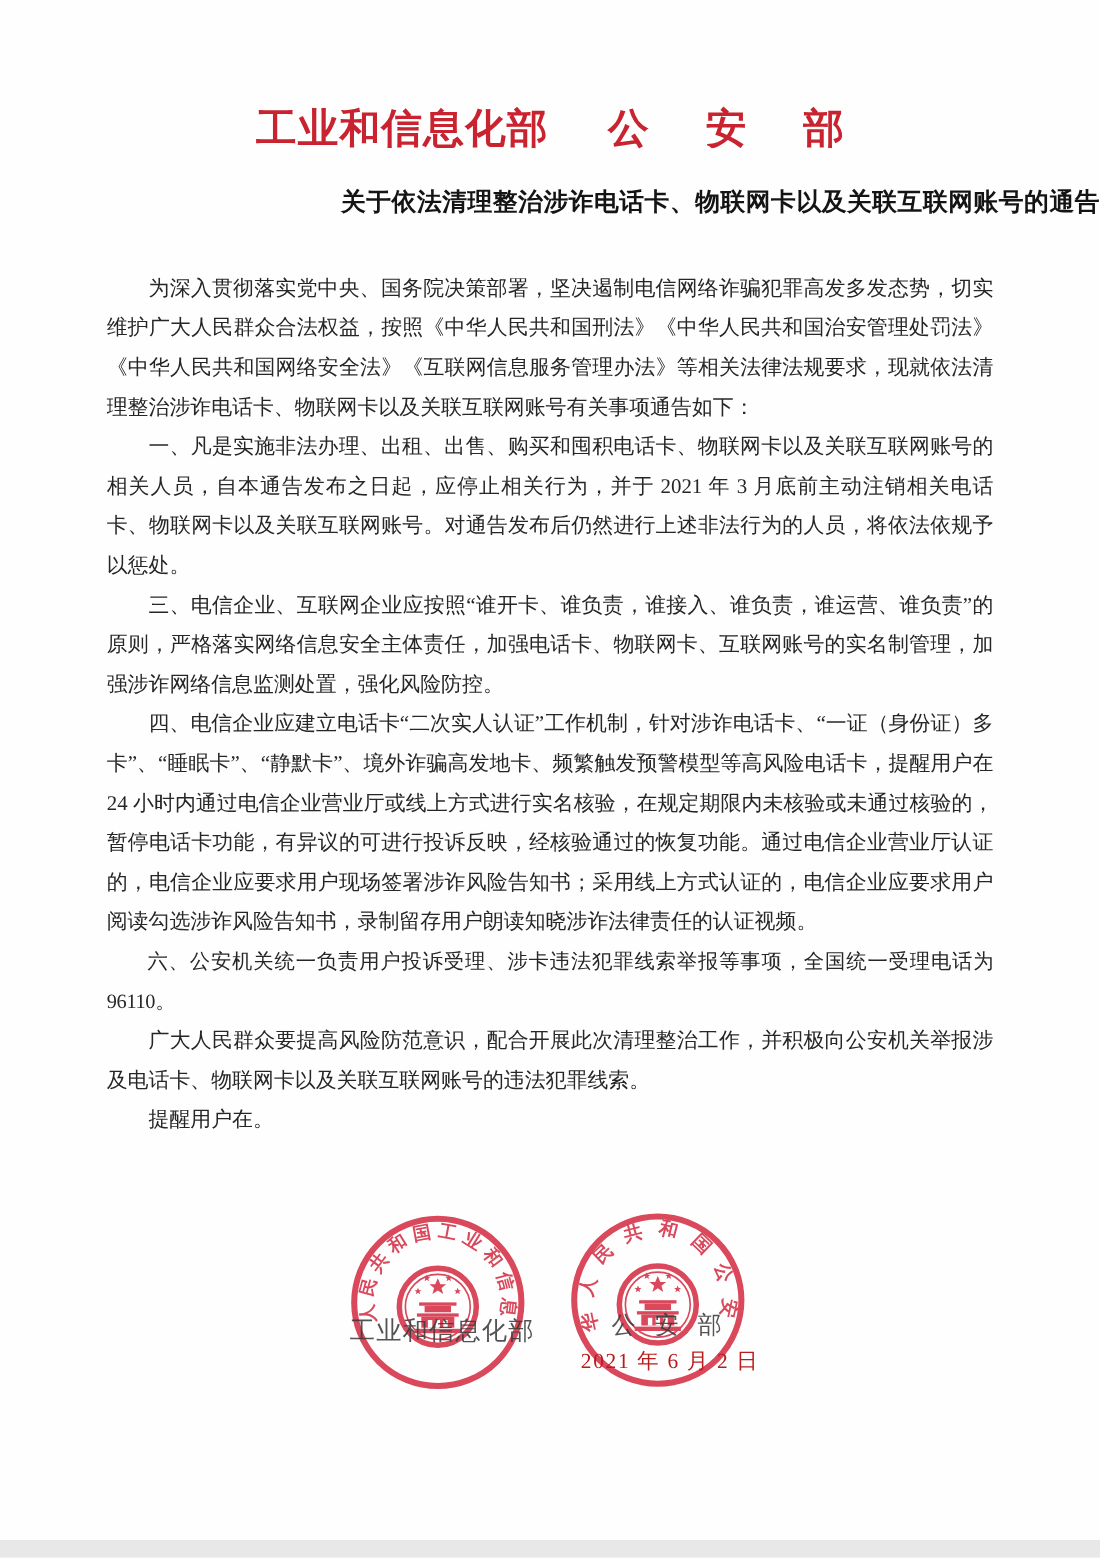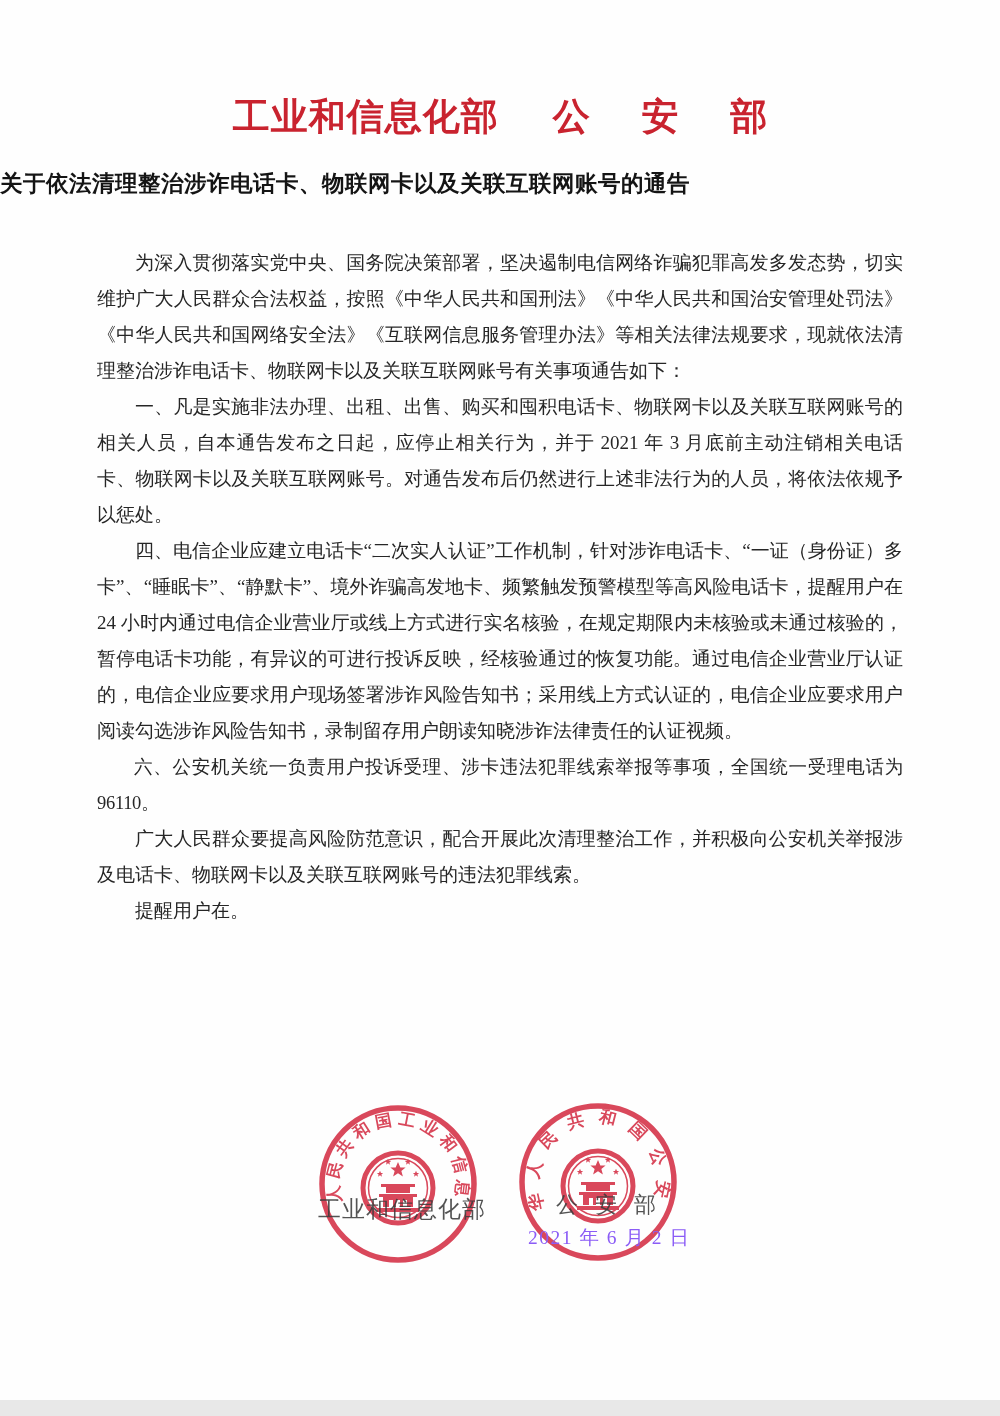--- a/index.html
+++ b/index.html
@@ -18,21 +18,21 @@
     gap:54px;
   }
   .h-name {
     font-size:37px; font-weight:bold;
     color:var(--header-red,#c9232f);
     letter-spacing:1px;
   }
   .h-name.spread { letter-spacing:1.4em; margin-right:-1.4em; }
   .title {
     margin:26px 0 0 0;
-    text-align:left;
+    text-align:right;
     font-size:22.5px; font-weight:bold;
     color:#141414;
     letter-spacing:0.5px;
   }
   .body-text {
     width:806px;
     margin:46px auto 0 auto;
   }
   .para {
     margin:0;
@@ -68,21 +68,21 @@
     opacity:0.88;
     white-space:nowrap;
   }
   .sig-left { left:312px; top:1194px; width:180px; text-align:center; letter-spacing:1px; }
   .sig-right { left:556px; top:1190px; font-size:22px; letter-spacing:17px; }
   .issue-date {
     position:absolute;
     left:528px; top:1224px; width:148px;
     text-align:right;
     font-size:19.5px;
-    color:#8b5cf6;
+    color:#b91c1c;
     letter-spacing:1.5px;
     white-space:nowrap;
   }
   .svg-defs { position:absolute; width:0; height:0; overflow:hidden; }
 </style>
 </head>
 <body>
 
 <svg class="svg-defs" aria-hidden="true">
   <defs>
@@ -116,20 +116,21 @@
   <div class="header">
     <span class="h-name">工业和信息化部</span>
     <span class="h-name spread">公安部</span>
   </div>
 
   <h1 class="title">关于依法清理整治涉诈电话卡、物联网卡以及关联互联网账号的通告</h1>
 
   <div class="body-text">
     <p class="para">为深入贯彻落实党中央、国务院决策部署，坚决遏制电信网络诈骗犯罪高发多发态势，切实维护广大人民群众合法权益，按照《中华人民共和国刑法》《中华人民共和国治安管理处罚法》《中华人民共和国网络安全法》《互联网信息服务管理办法》等相关法律法规要求，现就依法清理整治涉诈电话卡、物联网卡以及关联互联网账号有关事项通告如下：</p>
     <p class="para">一、凡是实施非法办理、出租、出售、购买和囤积电话卡、物联网卡以及关联互联网账号的相关人员，自本通告发布之日起，应停止相关行为，并于 2021 年 3 月底前主动注销相关电话卡、物联网卡以及关联互联网账号。对通告发布后仍然进行上述非法行为的人员，将依法依规予以惩处。</p>
+    <p class="para">三、电信企业、互联网企业应按照“谁开卡、谁负责，谁接入、谁负责，谁运营、谁负责”的原则，严格落实网络信息安全主体责任，加强电话卡、物联网卡、互联网账号的实名制管理，加强涉诈网络信息监测处置，强化风险防控。</p>
     <p class="para">四、电信企业应建立电话卡“二次实人认证”工作机制，针对涉诈电话卡、“一证（身份证）多卡”、“睡眠卡”、“静默卡”、境外诈骗高发地卡、频繁触发预警模型等高风险电话卡，提醒用户在 24 小时内通过电信企业营业厅或线上方式进行实名核验，在规定期限内未核验或未通过核验的，暂停电话卡功能，有异议的可进行投诉反映，经核验通过的恢复功能。通过电信企业营业厅认证的，电信企业应要求用户现场签署涉诈风险告知书；采用线上方式认证的，电信企业应要求用户阅读勾选涉诈风险告知书，录制留存用户朗读知晓涉诈法律责任的认证视频。</p>
     <p class="para compressed">六、公安机关统一负责用户投诉受理、涉卡违法犯罪线索举报等事项，全国统一受理电话为 96110。</p>
     <p class="para">广大人民群众要提高风险防范意识，配合开展此次清理整治工作，并积极向公安机关举报涉及电话卡、物联网卡以及关联互联网账号的违法犯罪线索。</p>
     <p class="para">提醒用户在。</p>
   </div>
 
   <svg class="seal seal-left" viewBox="0 0 164 164">
     <circle class="ring" cx="82" cy="82" r="76"></circle>
     <path id="arcL" d="M28.5,106.9 A59,59 0 1 1 135.5,106.9" fill="none"></path>
     <text class="ring-text rt-left">

